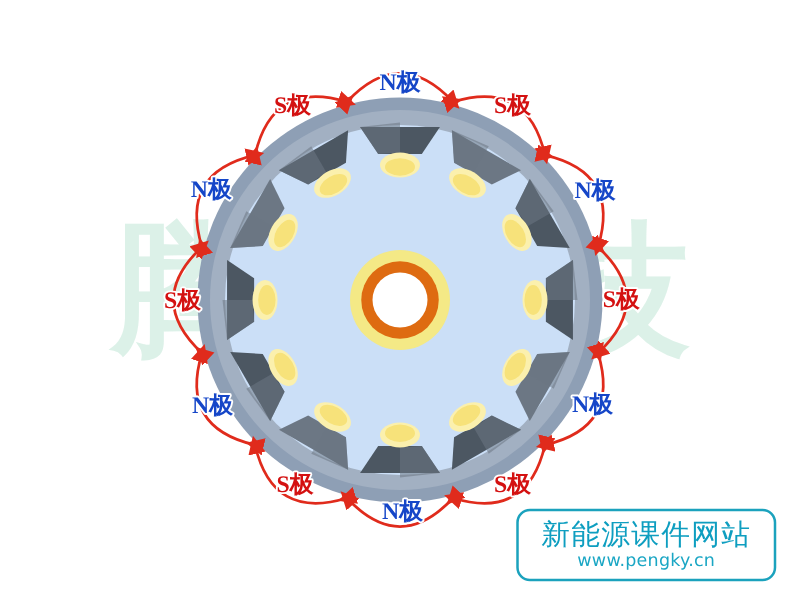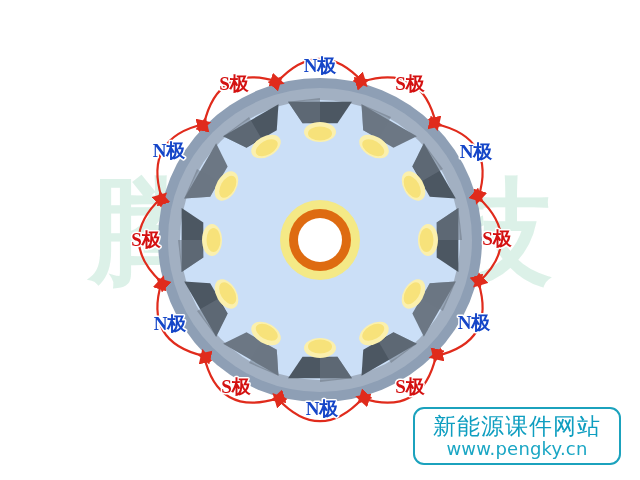--- a/index.html
+++ b/index.html
@@ -50,21 +50,21 @@
   }
   #logo .cn{
     font-family:"DejaVu Sans","Liberation Sans",sans-serif;
     font-size:23px;
     color:#0e9ec0;
     letter-spacing:1px;
     margin-bottom:2px;
   }
   #logo .url{
     font-family:"DejaVu Sans","Liberation Sans",sans-serif;
-    font-size:18px;
+    font-size:14px;
     color:#1aa6c4;
     letter-spacing:.2px;
   }
 </style>
 </head>
 <body>
 
 <div id="stage">
 
   <svg class="diagram" viewBox="0 0 640 480">

